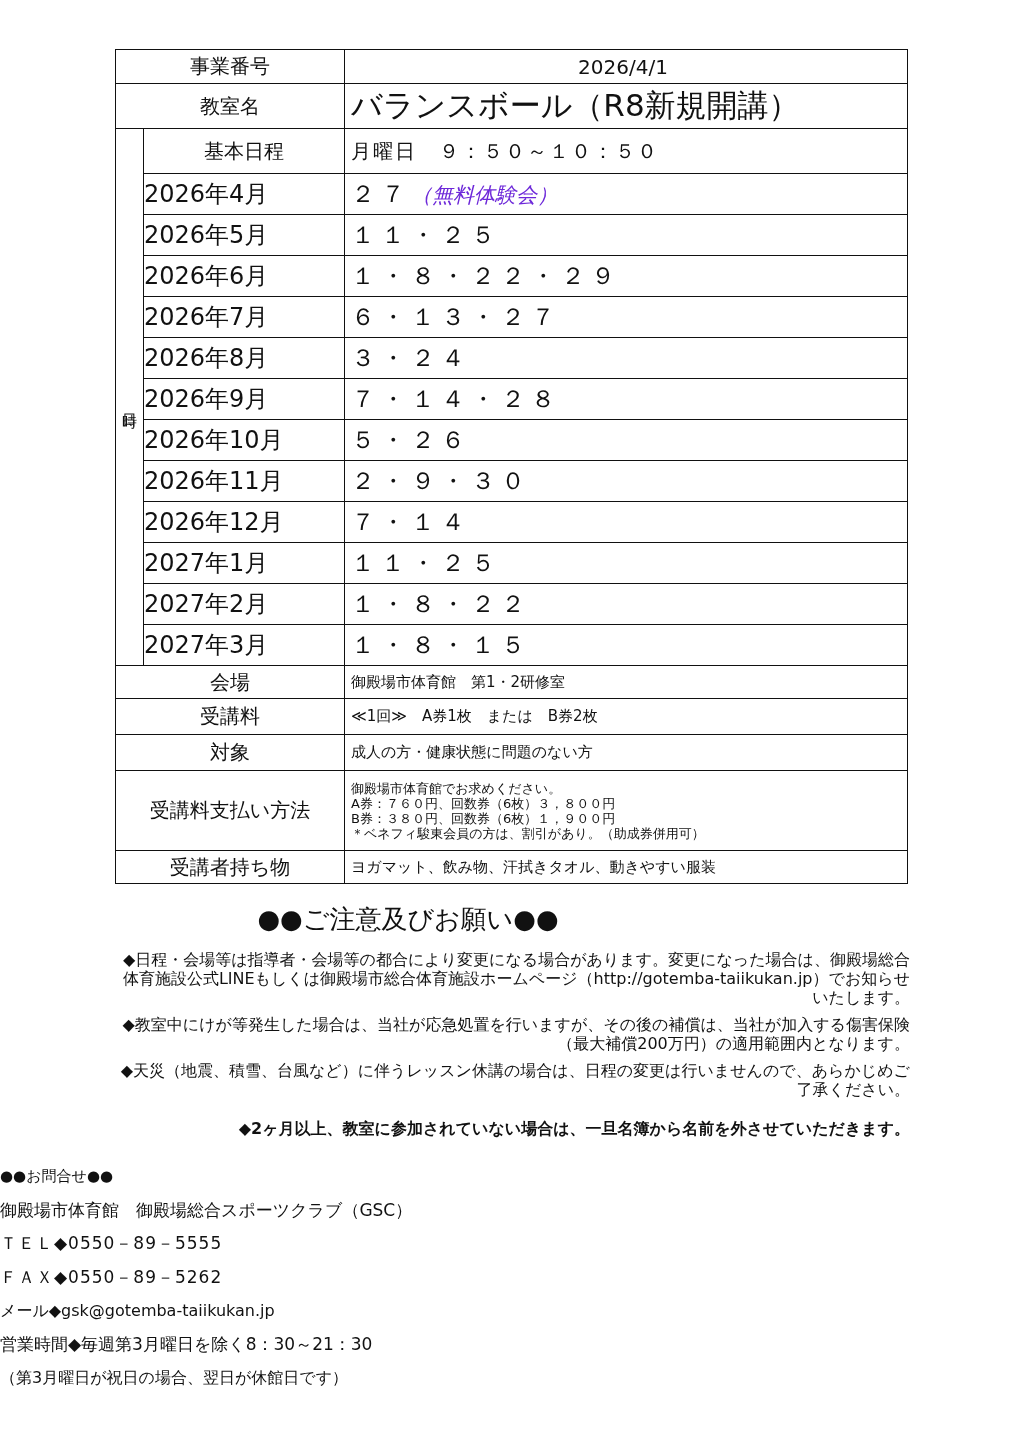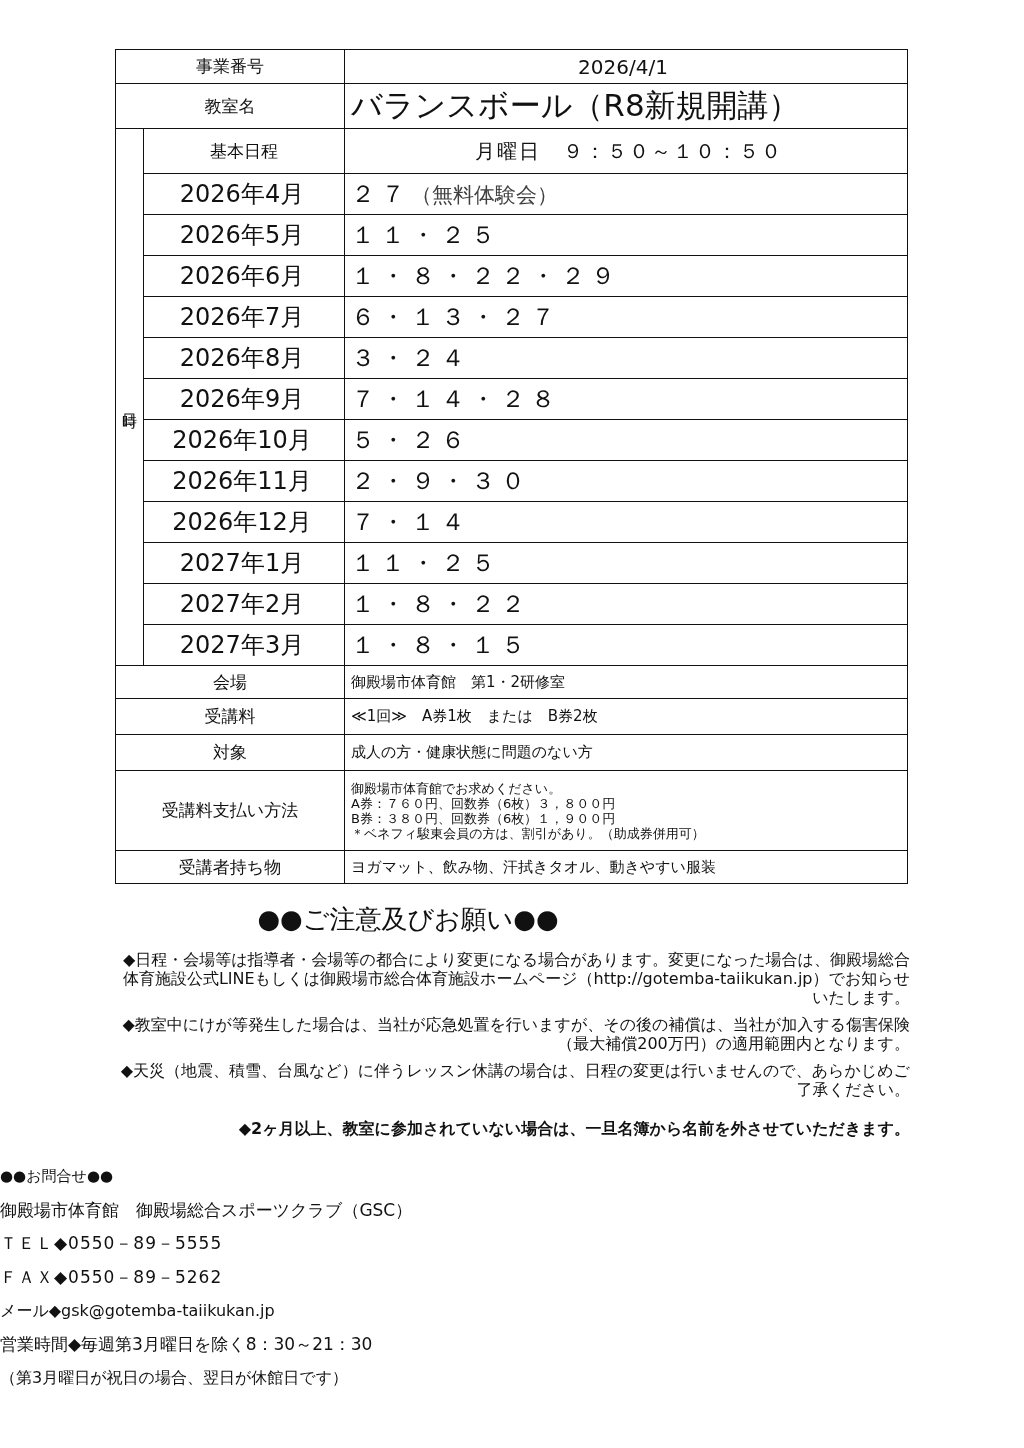--- a/index.html
+++ b/index.html
@@ -8,38 +8,38 @@
     font-family: "DejaVu Sans", "Liberation Sans", sans-serif; color: #111;
   }
   .sheet {
     position: absolute; left: 115px; top: 49px; width: 792px;
     border-collapse: collapse; table-layout: fixed;
   }
   .sheet td {
     border: 1.5px solid #111; padding: 0; vertical-align: middle;
     overflow: hidden; white-space: nowrap;
   }
-  .c-label { text-align: center; font-size: 17px; }
+  .c-label { text-align: center; font-size: 20px; }
   .c-val { padding-left: 6px !important; }
   .c-side { text-align: center; font-size: 15px; line-height: 20px; width: 28px; }
   .r-id td { height: 33px; }
   .r-title td { height: 44px; }
   .r-basic td { height: 44px; font-family: Liberation Serif, serif; }
   .r-month td { height: 40px; }
   .r-venue td { height: 32px; }
   .r-fee td { height: 35px; }
   .r-target td { height: 35px; }
   .r-pay td { height: 79px; }
   .r-items td { height: 32px; }
   .id-val { text-align: center; font-size: 20px; padding-right: 6px !important; }
   .title-val { font-size: 31px; }
-  .basic-val { font-size: 20px; letter-spacing: 2px; text-align: center; }
-  .month-label { text-align: center; font-size: 24px; padding-right: 4px !important; }
+  .basic-val { font-size: 20px; letter-spacing: 2px; }
+  .month-label { text-align: left; font-size: 24px; padding-right: 4px !important; }
   .month-val { font-size: 24px; letter-spacing: 6px; }
-  .note-red { color: #404040; letter-spacing: 0; font-size: 21px; }
+  .note-red { color: #6d28d9; letter-spacing: 0; font-size: 21px; font-style: italic; }
   .small-val { font-size: 15px; }
   .pay-val { font-size: 13px; line-height: 15px; white-space: normal !important; }
   .pay-val div { white-space: nowrap; }
   .notice-title {
     position: absolute; left: 0; width: 816px; top: 902px; text-align: center;
     font-size: 26px; font-weight: normal;
   }
   .notices { position: absolute; left: 120px; top: 950px; width: 790px; text-align: right; }
   .notice { font-size: 16px; line-height: 19px; margin: 0 0 8px 0; }
   .notice.bold { font-weight: bold; margin-top: 20px; }

